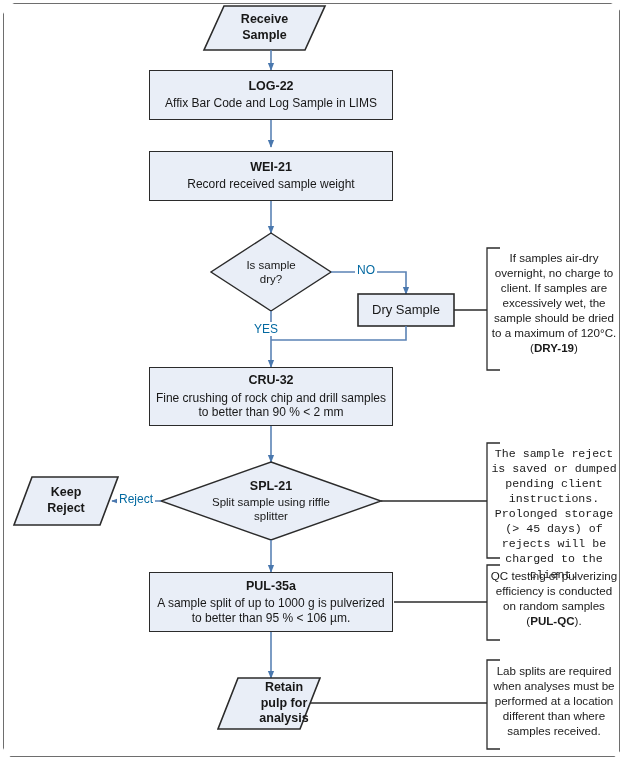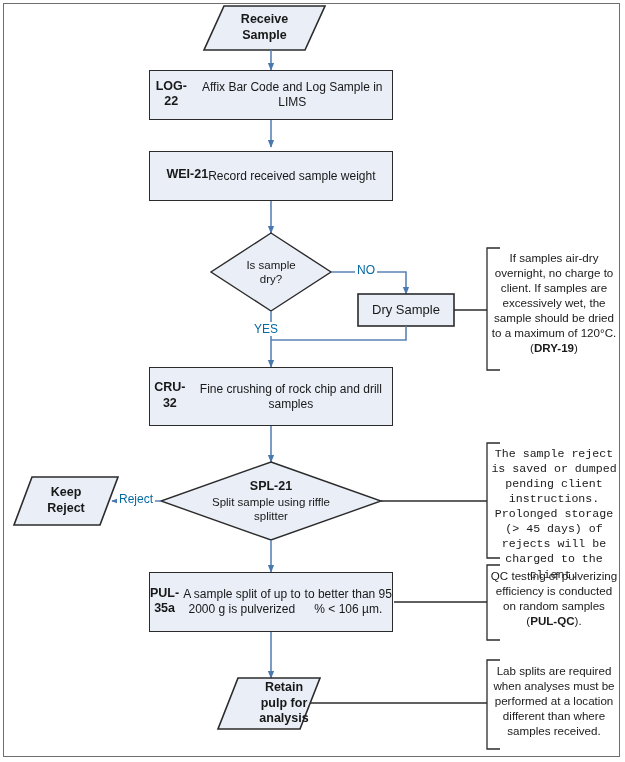--- a/index.html
+++ b/index.html
@@ -9,20 +9,21 @@
   }
   body {
     font-family: "Liberation Sans", sans-serif;
   }
   #page {
     position: relative;
     width: 625px;
     height: 762px;
     background: #ffffff;
     overflow: hidden;
+    border-radius: 26px;
   }
   #frame {
     position: absolute;
     left: 3px;
     top: 3px;
     width: 617px;
     height: 754px;
     border: 1px solid #6e6e6e;
     box-sizing: border-box;
     background: #ffffff;
@@ -31,21 +32,21 @@
     position: absolute;
     left: 0;
     top: 0;
     width: 625px;
     height: 762px;
   }
   .node {
     position: absolute;
     box-sizing: border-box;
     display: flex;
-    flex-direction: row;
+    flex-direction: column;
     align-items: center;
     justify-content: center;
     text-align: center;
     color: #181818;
     line-height: 1.22;
   }
   .proc {
     background: #e9eef7;
     border: 1.6px solid #2b2b2b;
   }
@@ -206,20 +207,21 @@
 
   <div class="edge-lbl" style="left:252px; top:322px;">YES</div>
 
   <div class="node" style="left:358px; top:294px; width:96px; height:32px;">
     <div class="plain-lbl">Dry Sample</div>
   </div>
 
   <div class="node proc" style="left:149px; top:367px; width:244px; height:59px;">
     <div class="ttl">CRU-32</div>
     <div class="sub">Fine crushing of rock chip and drill samples</div>
+    <div class="sub">to better than 90 % &lt; 2 mm</div>
   </div>
 
   <div class="dia-wrap" style="left:161px; top:462px; width:220px; height:78px;">
     <div class="dia-txt">
       <div class="ttl">SPL-21</div>
       <div>Split sample using riffle</div>
       <div>splitter</div>
     </div>
   </div>
 
@@ -229,21 +231,21 @@
     <div class="para-txt">
       <div>
         <div>Keep</div>
         <div>Reject</div>
       </div>
     </div>
   </div>
 
   <div class="node proc" style="left:149px; top:572px; width:244px; height:60px;">
     <div class="ttl">PUL-35a</div>
-    <div class="sub">A sample split of up to 2000 g is pulverized</div>
+    <div class="sub">A sample split of up to 1000 g is pulverized</div>
     <div class="sub">to better than 95 % &lt; 106 µm.</div>
   </div>
 
   <div class="para-wrap" style="left:233px; top:678px; width:102px; height:51px;">
     <div class="para-txt">
       <div>
         <div>Retain</div>
         <div>pulp for</div>
         <div>analysis</div>
       </div>

